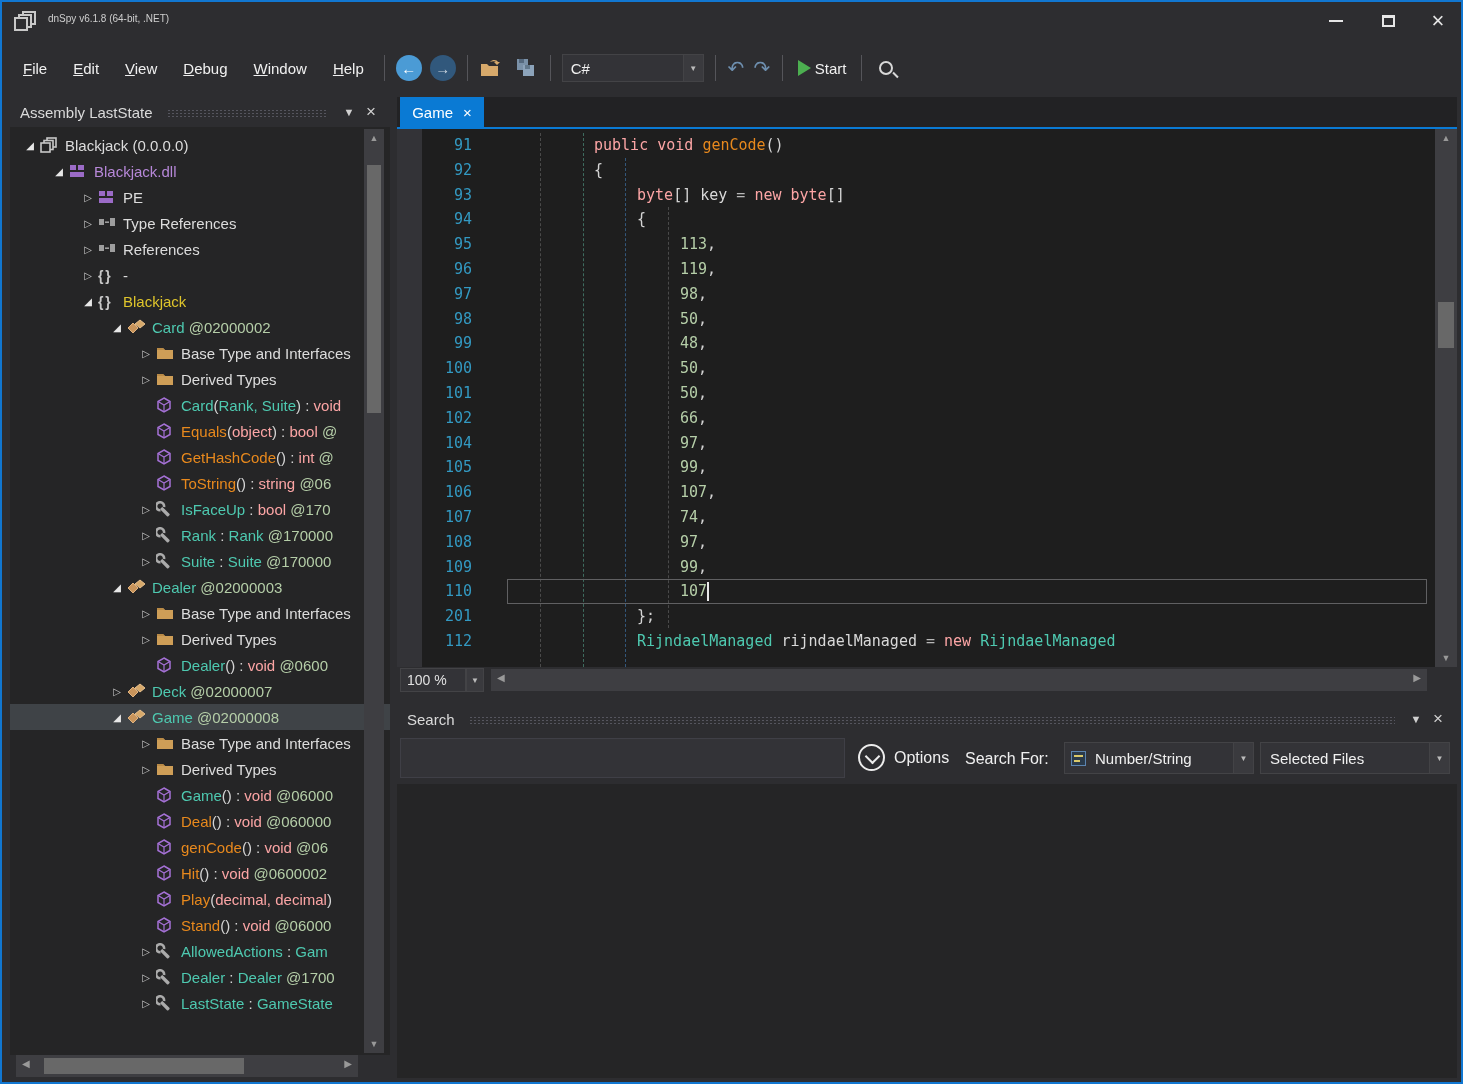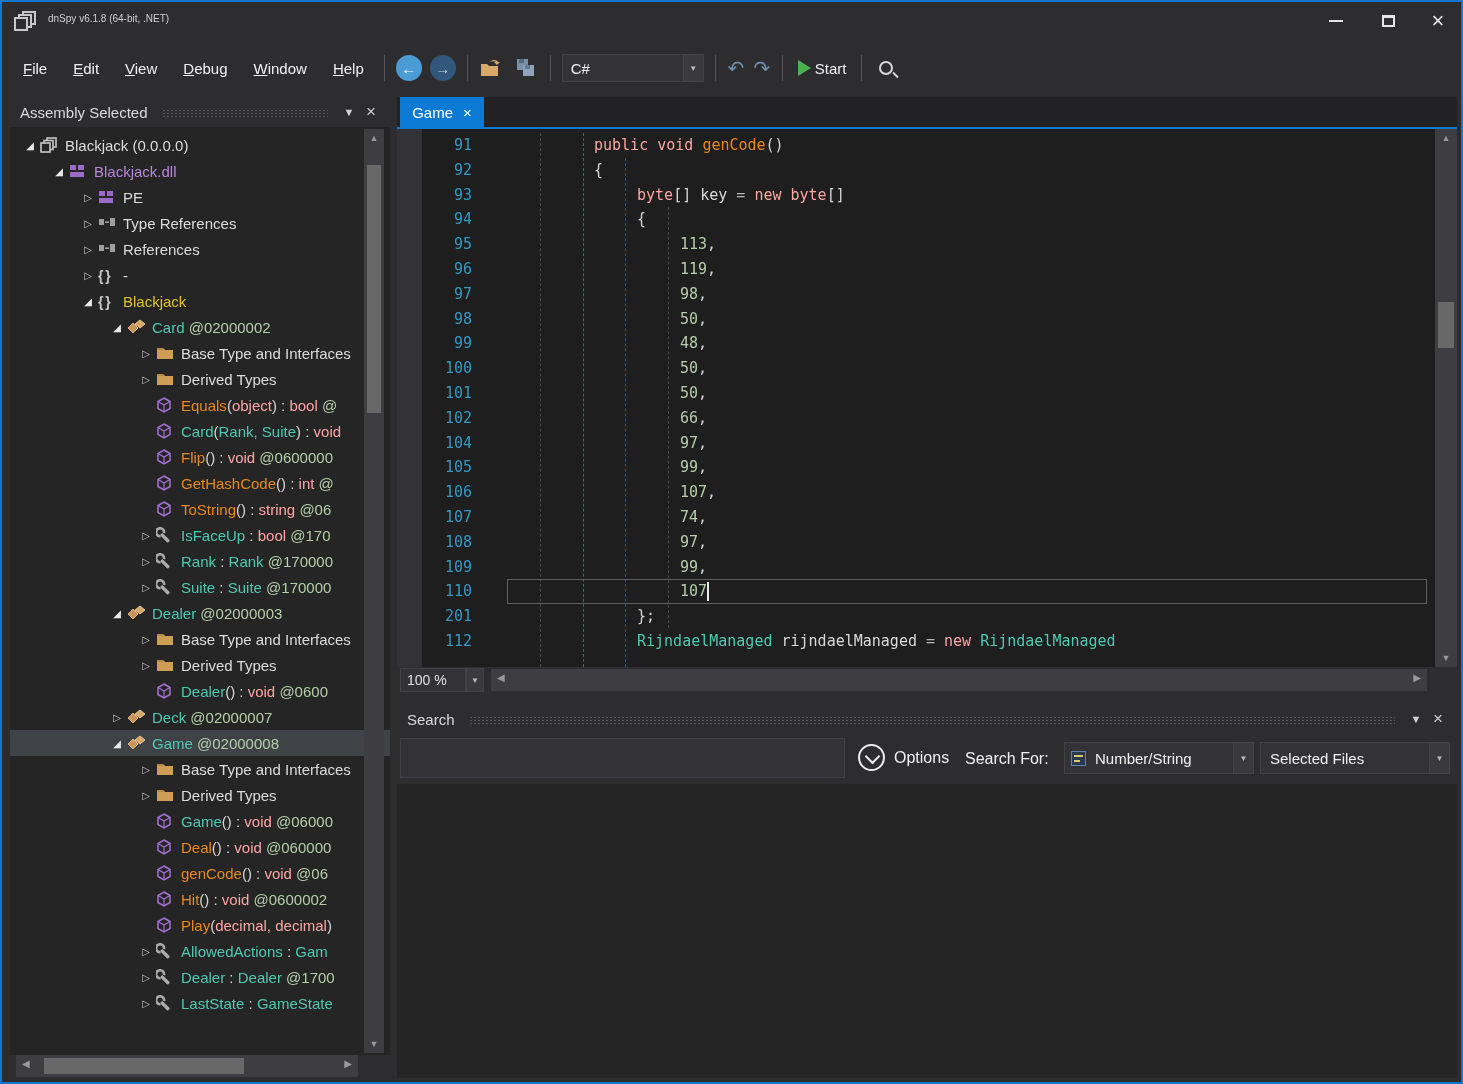--- a/index.html
+++ b/index.html
@@ -178,21 +178,21 @@
       <span>Start</span>
     </span>
     <span class="tb-sep"></span>
     <span class="tb-icon">
         <span class="magnifier"></span>
       </span>
   </div>
 
   <div class="explorer">
     <div class="panel-header">
-      <span>Assembly Selected</span>
+      <span>Assembly LastState</span>
       <span class="grip"></span>
       <span class="hdr-btn"><span>▼</span></span>
       <span class="hdr-btn hdr-close"><span>×</span></span>
     </div>
     <div class="tree">
         <div class="tree-row" style="padding-left: 12px;">
           <span class="expander open">◢</span>
           <span class="tree-icon">
             <svg width="18" height="16" viewBox="0 0 18 16">
               <rect x="7" y="1" width="9" height="9" fill="none" stroke="#C8C8C8" stroke-width="1.6"></rect>
@@ -287,41 +287,31 @@
           <span class="tree-label"><span class="c-plain">Derived Types</span></span>
         </div>
         <div class="tree-row" style="padding-left: 128px;">
           <span class="expander none"></span>
           <span class="tree-icon">
             <svg width="16" height="16" viewBox="0 0 16 16">
               <polygon points="8,1 14,4.5 14,11.5 8,15 2,11.5 2,4.5" fill="none" stroke="#A571D6" stroke-width="1.5"></polygon>
               <path d="M2 4.5 L8 8 L14 4.5 M8 8 L8 15" fill="none" stroke="#A571D6" stroke-width="1.2"></path>
             </svg>
           </span>
+          <span class="tree-label"><span class="c-type">Card</span><span class="c-p">(</span><span class="c-type">Rank, Suite</span><span class="c-p">) : </span><span class="c-kw">void</span></span>
+        </div>
+        <div class="tree-row" style="padding-left: 128px;">
+          <span class="expander none"></span>
+          <span class="tree-icon">
+            <svg width="16" height="16" viewBox="0 0 16 16">
+              <polygon points="8,1 14,4.5 14,11.5 8,15 2,11.5 2,4.5" fill="none" stroke="#A571D6" stroke-width="1.5"></polygon>
+              <path d="M2 4.5 L8 8 L14 4.5 M8 8 L8 15" fill="none" stroke="#A571D6" stroke-width="1.2"></path>
+            </svg>
+          </span>
           <span class="tree-label"><span class="c-m">Equals</span><span class="c-p">(</span><span class="c-kw">object</span><span class="c-p">) : </span><span class="c-kw">bool </span><span class="c-num">@</span></span>
-        </div>
-        <div class="tree-row" style="padding-left: 128px;">
-          <span class="expander none"></span>
-          <span class="tree-icon">
-            <svg width="16" height="16" viewBox="0 0 16 16">
-              <polygon points="8,1 14,4.5 14,11.5 8,15 2,11.5 2,4.5" fill="none" stroke="#A571D6" stroke-width="1.5"></polygon>
-              <path d="M2 4.5 L8 8 L14 4.5 M8 8 L8 15" fill="none" stroke="#A571D6" stroke-width="1.2"></path>
-            </svg>
-          </span>
-          <span class="tree-label"><span class="c-type">Card</span><span class="c-p">(</span><span class="c-type">Rank, Suite</span><span class="c-p">) : </span><span class="c-kw">void</span></span>
-        </div>
-        <div class="tree-row" style="padding-left: 128px;">
-          <span class="expander none"></span>
-          <span class="tree-icon">
-            <svg width="16" height="16" viewBox="0 0 16 16">
-              <polygon points="8,1 14,4.5 14,11.5 8,15 2,11.5 2,4.5" fill="none" stroke="#A571D6" stroke-width="1.5"></polygon>
-              <path d="M2 4.5 L8 8 L14 4.5 M8 8 L8 15" fill="none" stroke="#A571D6" stroke-width="1.2"></path>
-            </svg>
-          </span>
-          <span class="tree-label"><span class="c-m">Flip</span><span class="c-p">() : </span><span class="c-kw">void </span><span class="c-num">@0600000</span></span>
         </div>
         <div class="tree-row" style="padding-left: 128px;">
           <span class="expander none"></span>
           <span class="tree-icon">
             <svg width="16" height="16" viewBox="0 0 16 16">
               <polygon points="8,1 14,4.5 14,11.5 8,15 2,11.5 2,4.5" fill="none" stroke="#A571D6" stroke-width="1.5"></polygon>
               <path d="M2 4.5 L8 8 L14 4.5 M8 8 L8 15" fill="none" stroke="#A571D6" stroke-width="1.2"></path>
             </svg>
           </span>
           <span class="tree-label"><span class="c-m">GetHashCode</span><span class="c-p">() : </span><span class="c-kw">int </span><span class="c-num">@</span></span>
@@ -488,20 +478,30 @@
         </div>
         <div class="tree-row" style="padding-left: 128px;">
           <span class="expander none"></span>
           <span class="tree-icon">
             <svg width="16" height="16" viewBox="0 0 16 16">
               <polygon points="8,1 14,4.5 14,11.5 8,15 2,11.5 2,4.5" fill="none" stroke="#A571D6" stroke-width="1.5"></polygon>
               <path d="M2 4.5 L8 8 L14 4.5 M8 8 L8 15" fill="none" stroke="#A571D6" stroke-width="1.2"></path>
             </svg>
           </span>
           <span class="tree-label"><span class="c-m">Play</span><span class="c-p">(</span><span class="c-kw">decimal, decimal</span><span class="c-p">)</span></span>
+        </div>
+        <div class="tree-row" style="padding-left: 128px;">
+          <span class="expander none"></span>
+          <span class="tree-icon">
+            <svg width="16" height="16" viewBox="0 0 16 16">
+              <polygon points="8,1 14,4.5 14,11.5 8,15 2,11.5 2,4.5" fill="none" stroke="#A571D6" stroke-width="1.5"></polygon>
+              <path d="M2 4.5 L8 8 L14 4.5 M8 8 L8 15" fill="none" stroke="#A571D6" stroke-width="1.2"></path>
+            </svg>
+          </span>
+          <span class="tree-label"><span class="c-m">Stand</span><span class="c-p">() : </span><span class="c-kw">void </span><span class="c-num">@06000</span></span>
         </div>
         <div class="tree-row" style="padding-left: 128px;">
           <span class="expander closed">▷</span>
           <span class="tree-icon">
             <svg width="18" height="16" viewBox="0 0 18 16">
               <path d="M8 6 A4 4 0 1 0 4.5 9.2" fill="none" stroke="#ABABAB" stroke-width="2.6"></path>
               <rect x="6" y="5.6" width="11" height="3.4" rx="1" transform="rotate(45 6 6)" fill="#ABABAB"></rect>
             </svg>
           </span>
           <span class="tree-label"><span class="c-type">AllowedActions</span><span class="c-p"> : </span><span class="c-type">Gam</span></span>

